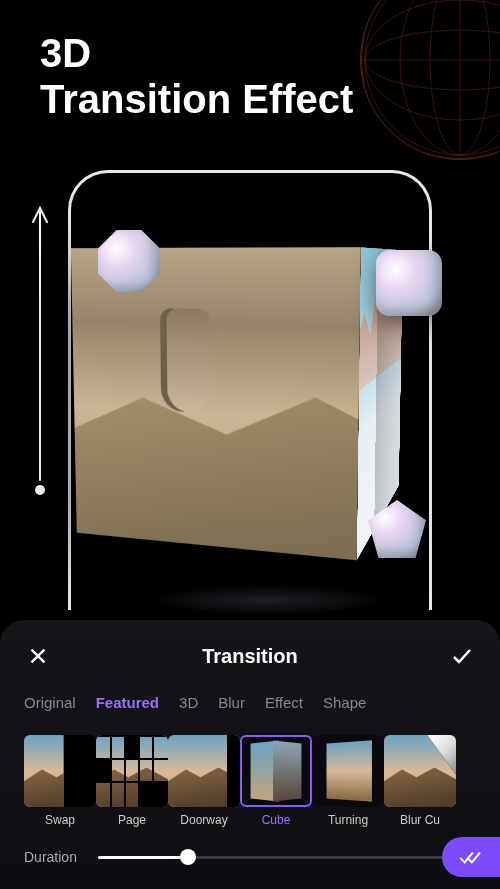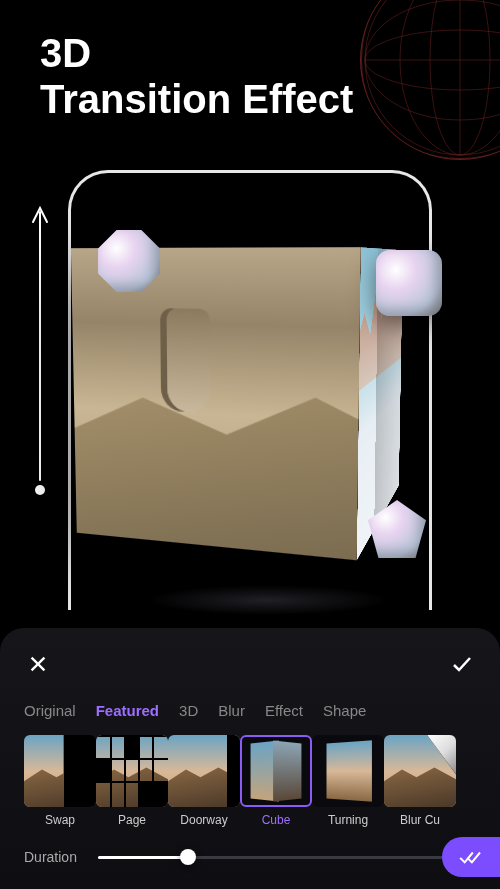--- a/index.html
+++ b/index.html
@@ -189,21 +189,21 @@
   justify-content: center;
   cursor: pointer;
 }
 .icon-btn svg { stroke: #fff; stroke-width: 2.5; fill: none; }
 
 
 .tabs {
   display: flex;
   gap: 20px;
   padding: 0 24px;
-  margin-bottom: 16px;
+  margin-bottom: 24px;
   font-size: 15px;
 }
 .tab {
   color: #888;
   cursor: pointer;
   font-weight: 500;
 }
 .tab.active { color: #9d6fff; font-weight: 600; }
 
 
@@ -379,20 +379,21 @@
 </div>
 
 <div class="panel">
   <div class="panel-header">
     <div class="icon-btn">
       <svg viewBox="0 0 24 24" width="22" height="22">
         <line x1="5" y1="5" x2="19" y2="19"></line>
           <line x1="19" y1="5" x2="5" y2="19"></line>
       </svg>
     </div>
+    <div class="panel-title">Transition</div>
     <div class="icon-btn">
       <svg viewBox="0 0 24 24" width="24" height="24">
         <polyline points="4,13 9,18 20,6"></polyline>
       </svg>
     </div>
   </div>
 
   <div class="tabs" id="tabs-container">
       <div class="tab">Original</div>
       <div class="tab active">Featured</div>

